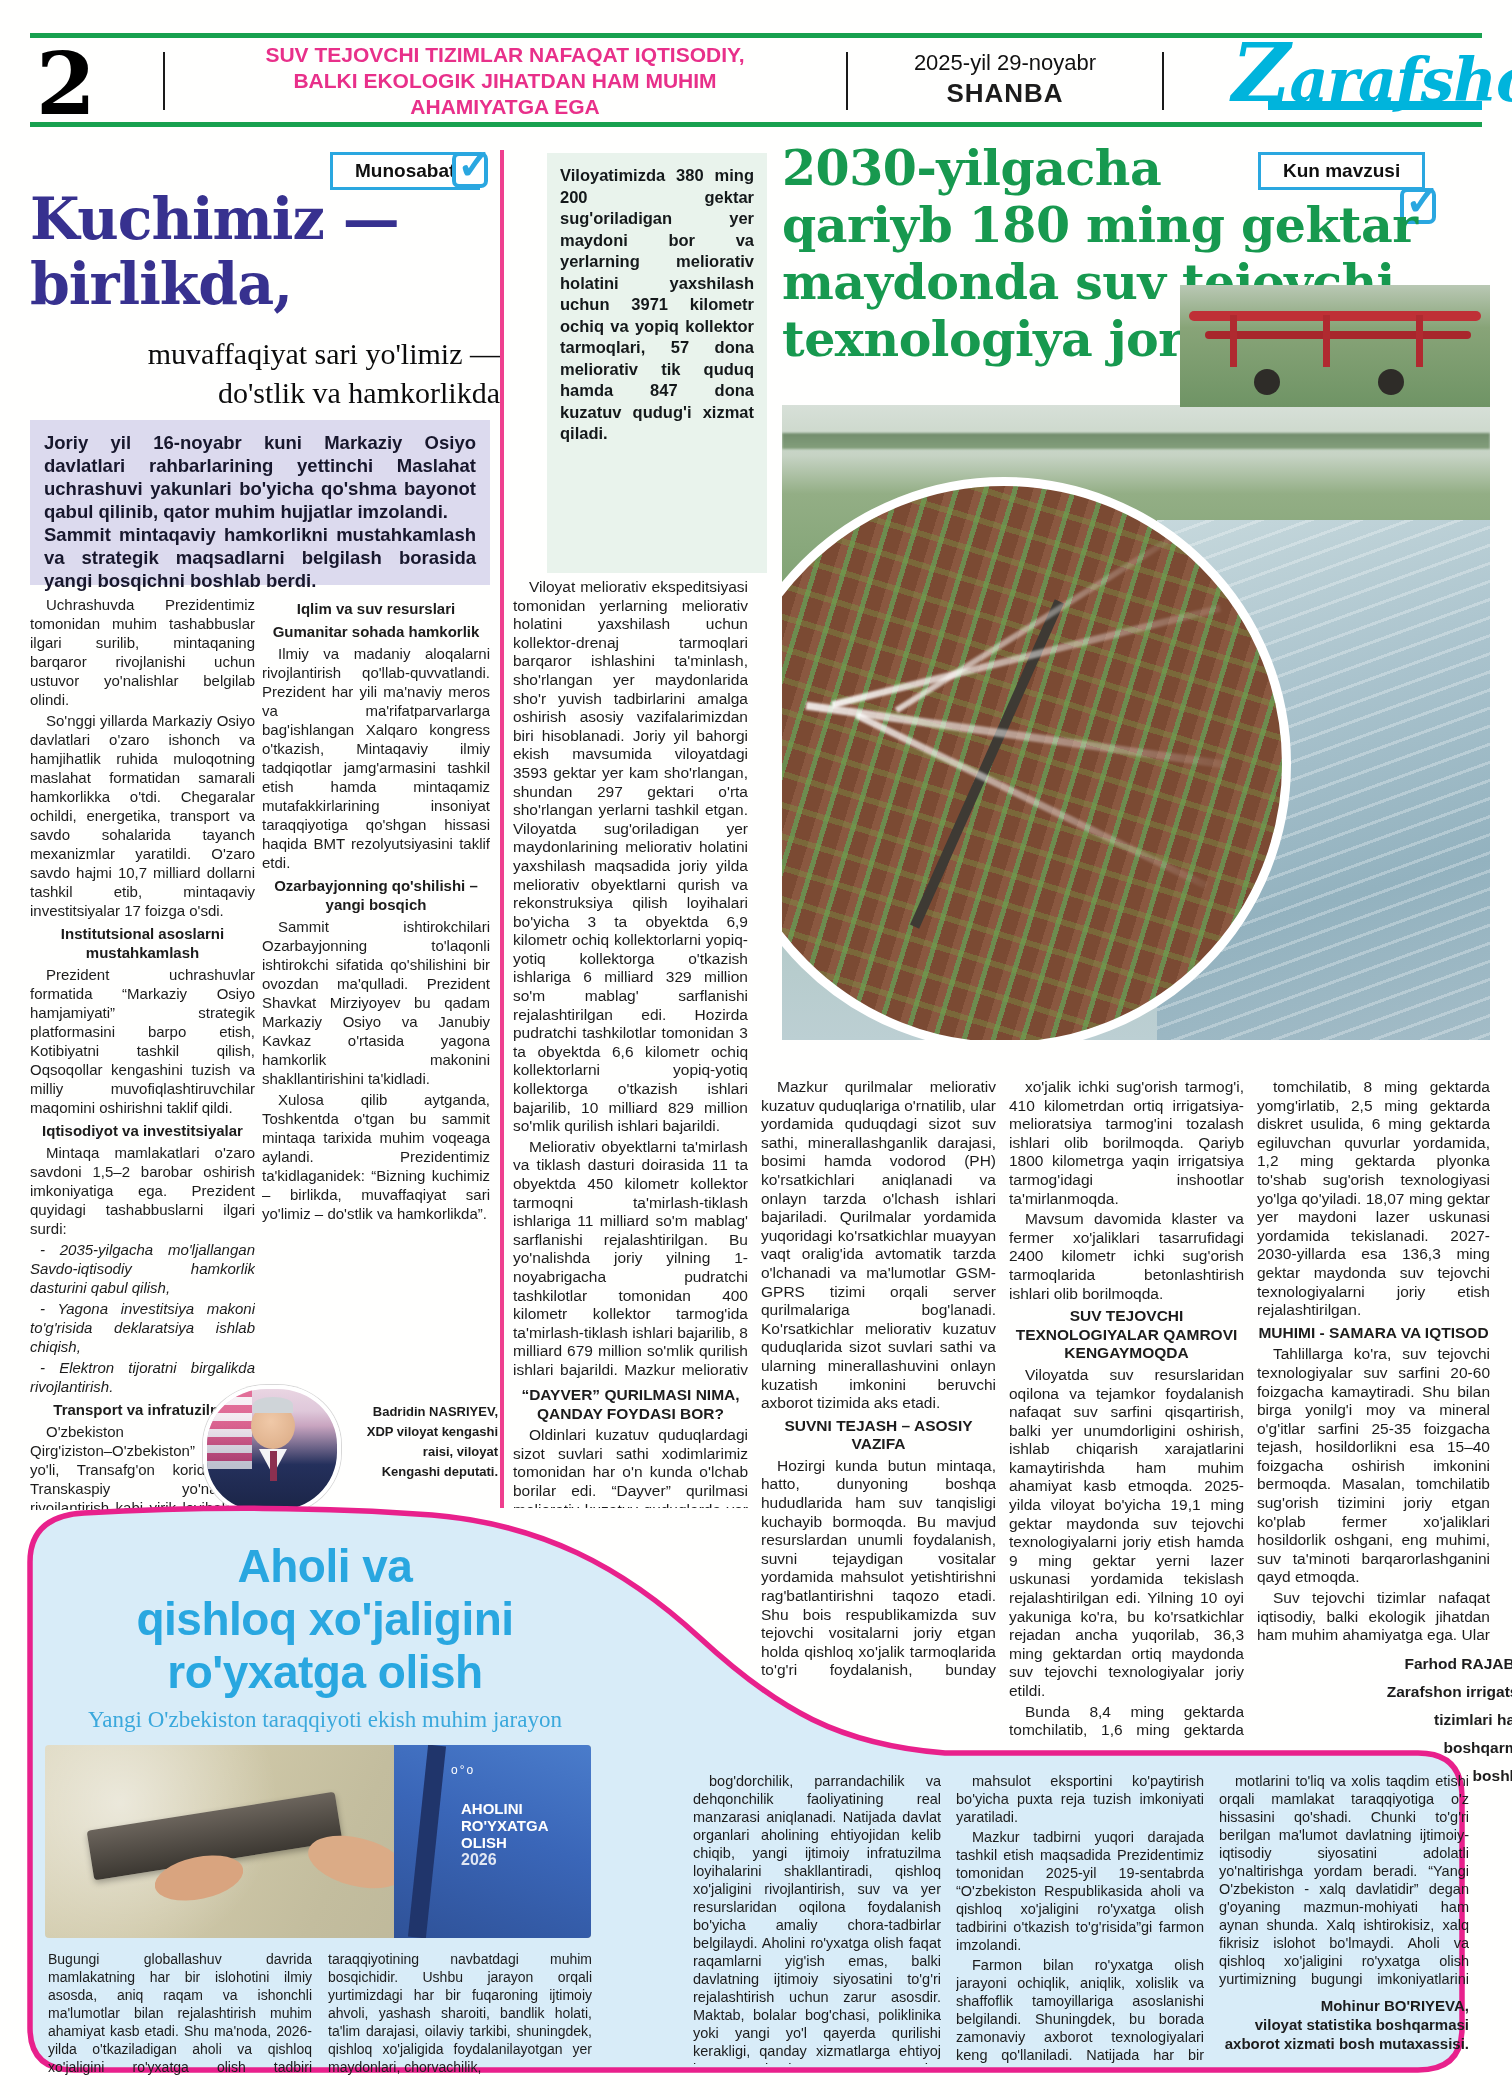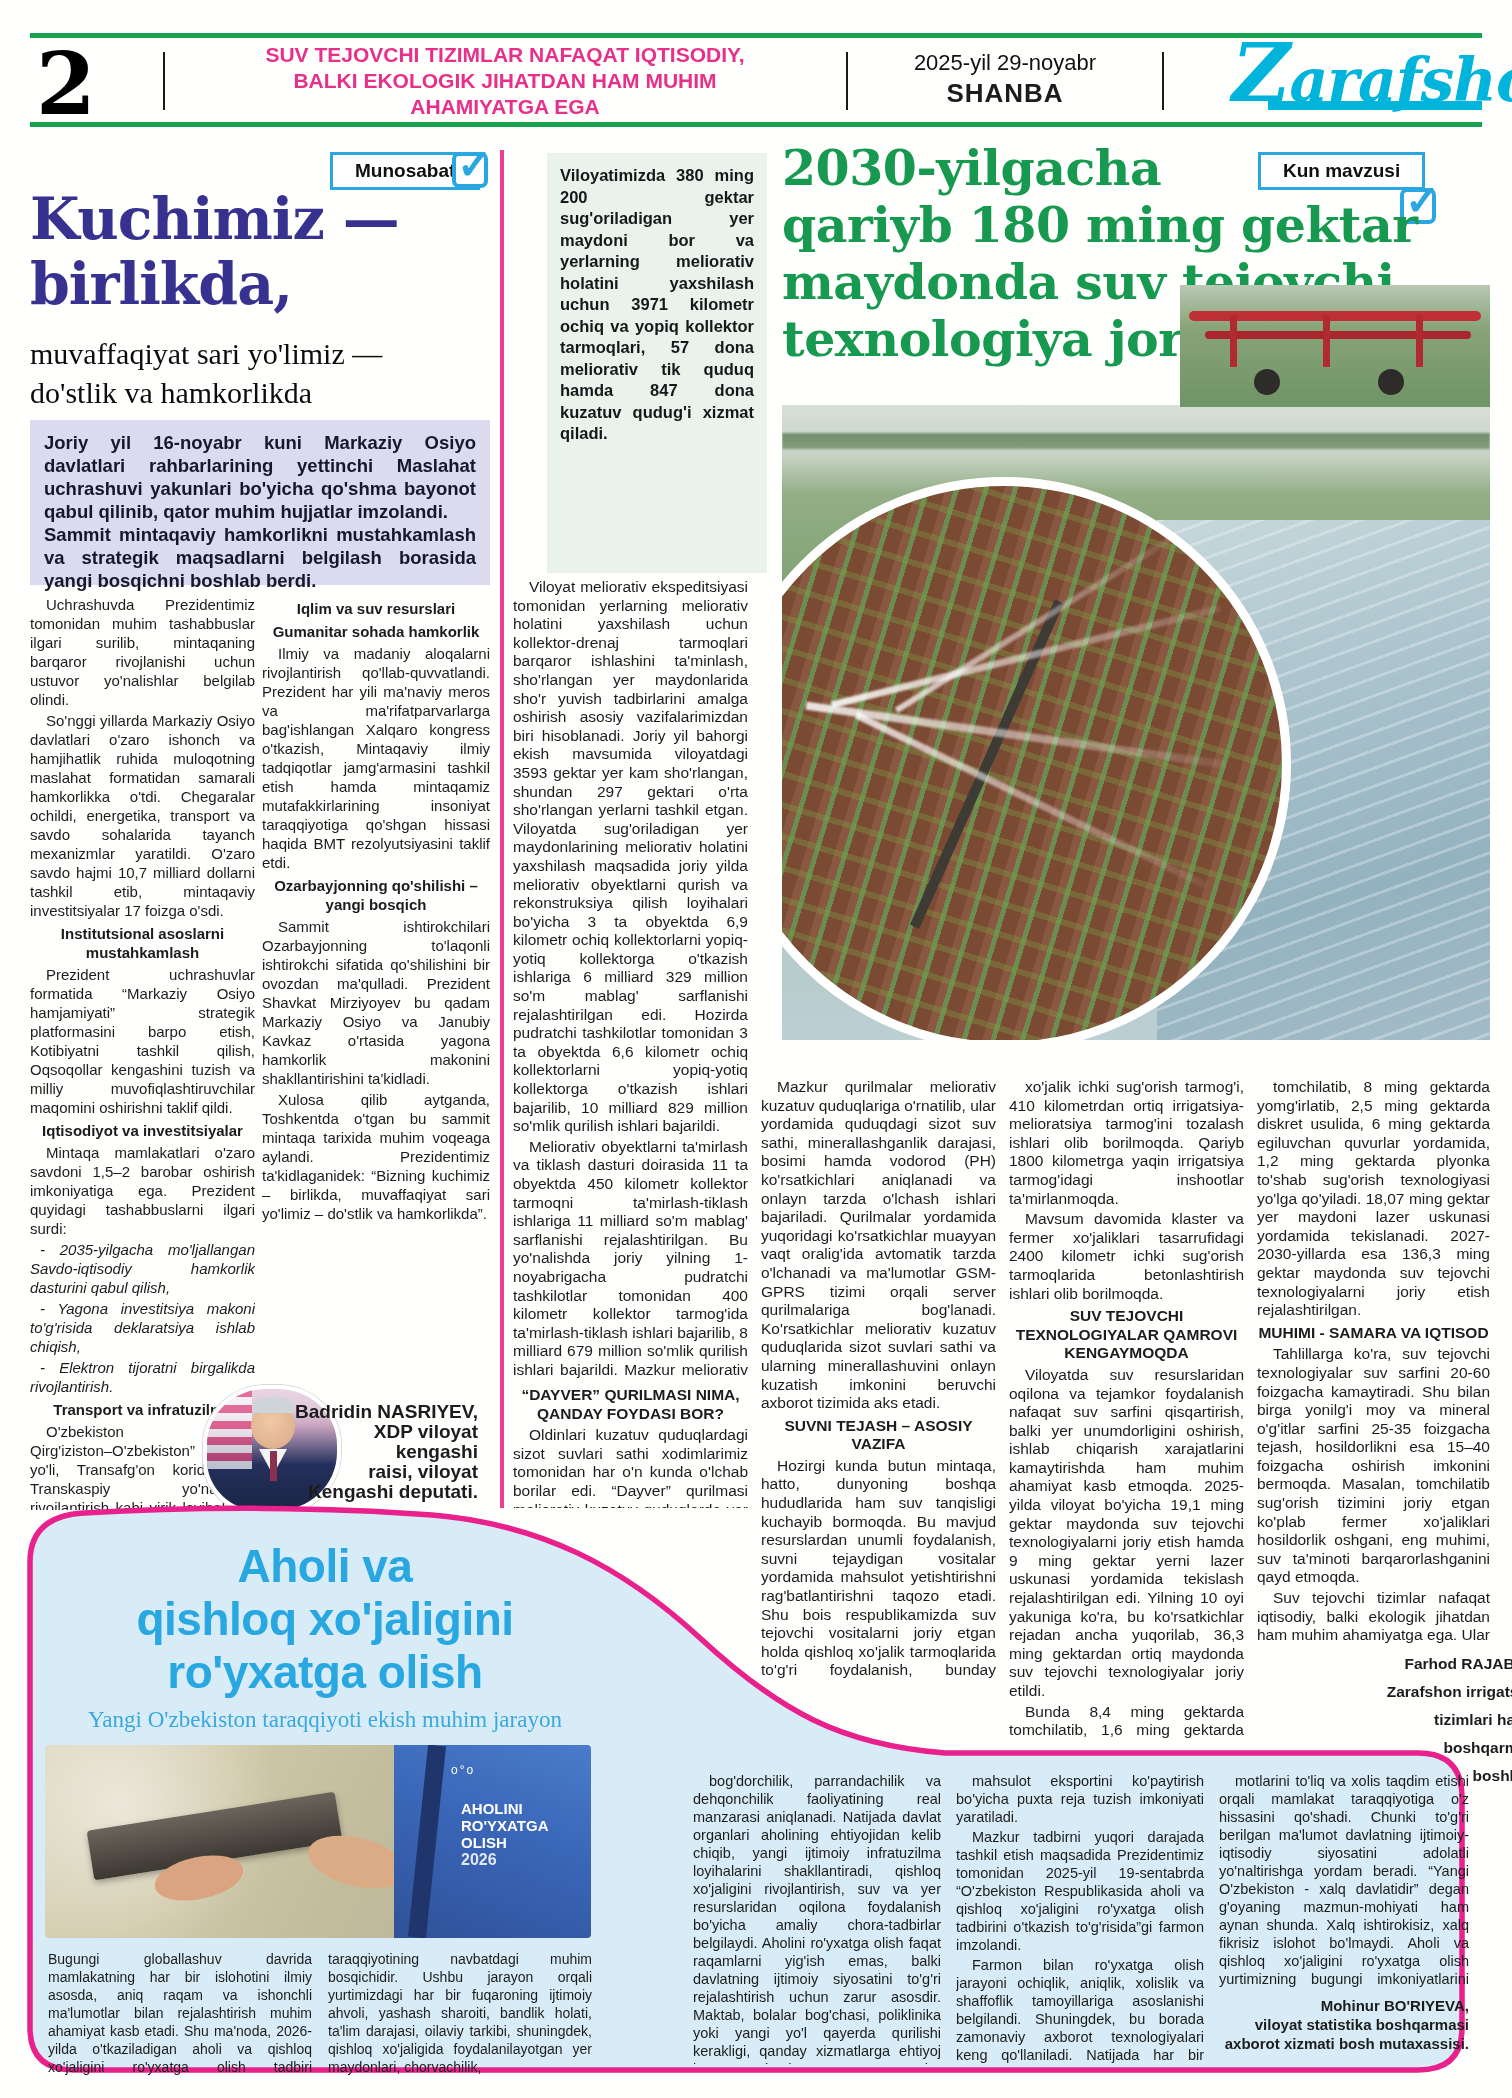--- a/index.html
+++ b/index.html
@@ -12,21 +12,21 @@
   .vbar{width:2px;background:#1a1a1a;}
   .dateline{text-align:center;font-size:22px;color:#111;}
   .day{font-weight:bold;font-size:26px;letter-spacing:1px;text-align:center;}
   .logo{font-family:"DejaVu Serif",serif;font-style:italic;font-weight:bold;font-size:60px;color:#00b4dc;letter-spacing:-1px;}
   .logo .bigz{font-size:80px;}
   .logobar{background:#00b4dc;height:9px;}
   .badge{border:3px solid #2aa7e0;font-weight:bold;font-size:19px;padding:5px 22px;background:#fff;color:#101010;}
   .checkicon{width:28px;height:28px;border:4px solid #2aa7e0;border-radius:7px;background:#fff;position:relative;}
   .checkicon:after{content:"✓";position:absolute;left:1px;top:-16px;font-size:42px;font-weight:bold;color:#2aa7e0;}
   .lhead{font-family:"DejaVu Serif",serif;font-weight:bold;color:#37318f;font-size:57px;line-height:65px;letter-spacing:-1px;white-space:pre-line;}
-  .lsub{font-family:"Liberation Serif",serif;font-size:30px;line-height:39px;color:#0c0c0c;white-space:pre-line;}
+  .lsub{font-family:"Liberation Serif",serif;font-size:30px;line-height:39px;color:#0c0c0c;white-space:pre-line;text-align:right;}
   .leadbox{background:#dcdaee;font-weight:bold;font-size:18.5px;line-height:23px;padding:11px 14px;white-space:pre-line;color:#17172c;text-align:justify;}
   .col{font-size:15px;line-height:19px;text-align:justify;overflow:hidden;}
   .mcol{font-size:15.5px;line-height:18.6px;text-align:justify;overflow:hidden;}
   .bcol{font-size:14px;line-height:18px;text-align:justify;overflow:hidden;}
   .blk{margin:0 0 2px 0;}
   .blk.p{text-indent:16px;}
   .blk.i{font-style:italic;text-indent:10px;}
   .blk.h{font-weight:bold;text-align:center;text-indent:0;margin:4px 0 3px 0;}
   .sig{font-weight:bold;text-align:right;white-space:pre-line;}
   .greenbox{background:#e9f3ec;font-weight:bold;font-size:16.5px;line-height:21.5px;padding:12px 13px;text-align:justify;color:#14181a;}
@@ -90,21 +90,21 @@
     </div>
 
   <div class="abs photo" style="left:203px;top:1385px;width:130px;height:122px;border-radius:46% 46% 48% 42%;border:4px solid #fff;box-shadow:0 0 0 1px #d8d8d8;
               background:linear-gradient(180deg,#e9d5e2 0%,#dfc8da 18%,#c9a5c0 30%,#24305c 62%,#1b2547 100%);">
     <div class="abs" style="left:0;top:0;width:45px;height:80px;background:repeating-linear-gradient(180deg,#e0457a 0 8px,#fff 8px 16px);opacity:.7;"></div>
     <div class="abs" style="left:44px;top:14px;width:44px;height:46px;border-radius:50%;background:radial-gradient(circle at 45% 40%,#f0c9a8,#d9a983);"></div>
     <div class="abs" style="left:46px;top:8px;width:40px;height:16px;border-radius:50% 50% 0 0;background:#cfd4d8;"></div>
     <div class="abs" style="left:52px;top:60px;width:28px;height:26px;background:#f4f4f6;clip-path:polygon(0 0,100% 0,50% 100%);"></div>
     <div class="abs" style="left:63px;top:62px;width:7px;height:30px;background:#8c3050;"></div>
   </div>
-  <div class="abs sig" style="left:288px;top:1402px;width:190px;font-size:19px;line-height:20px;">Badridin NASRIYEV,
+  <div class="abs sig" style="left:308px;top:1402px;width:190px;font-size:13px;line-height:20px;">Badridin NASRIYEV,
 XDP viloyat kengashi
 raisi, viloyat
 Kengashi deputati.</div>
 
   <div class="abs pinkline" style="left:500px;top:150px;height:1358px;"></div>
 
   <div class="abs badge" style="left:1258px;top:152px;">Kun mavzusi</div>
   <div class="abs checkicon" style="left:1400px;top:152px;"></div>
 
   <div class="abs greenbox" style="left:547px;top:153px;width:194px;height:396px;">Viloyatimizda 380 ming 200 gektar sug'oriladigan yer maydoni bor va yerlarning meliorativ holatini yaxshilash uchun 3971 kilometr ochiq va yopiq kollektor tarmoqlari, 57 dona meliorativ tik quduq hamda 847 dona kuzatuv qudug'i xizmat qiladi.</div>

